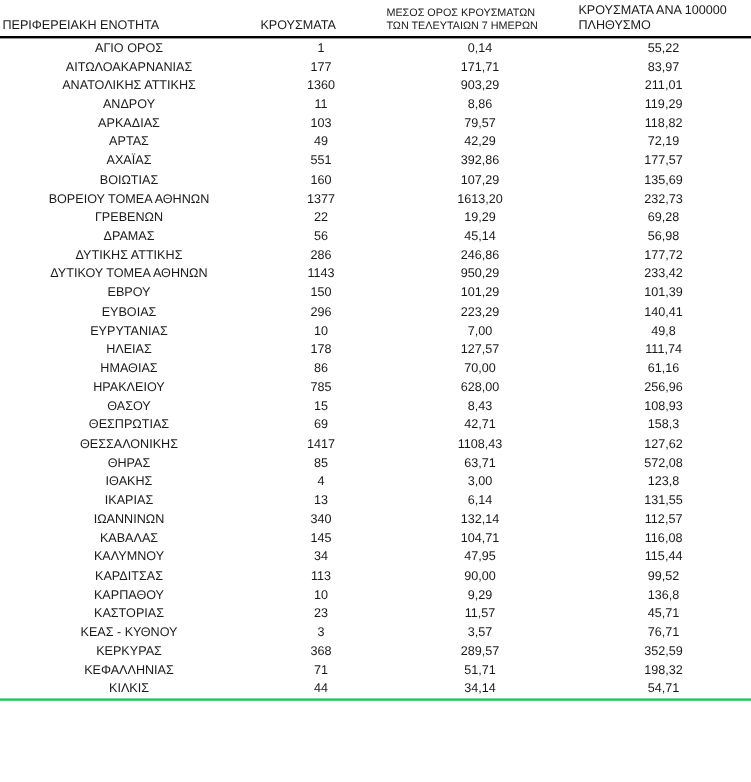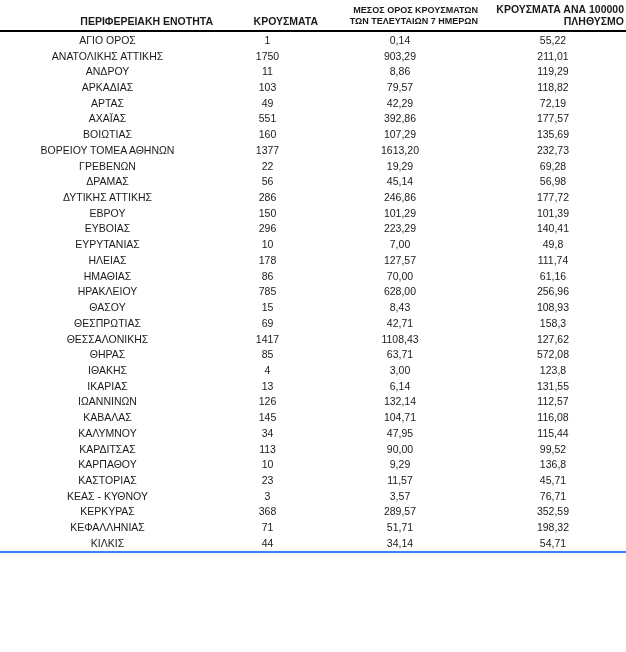--- a/index.html
+++ b/index.html
@@ -20,44 +20,44 @@
     table-layout: fixed;
     width: 626px;
     margin: 0;
   }
   table.cases col.c-region  { width: 215px; }
   table.cases col.c-cases   { width: 105px; }
   table.cases col.c-avg7    { width: 160px; }
   table.cases col.c-per100k { width: 146px; }
 
   table.cases th {
-    font-weight: bold;
+    font-weight: normal;
     font-size: 10.5px;
     line-height: 12px;
-    text-align: right;
+    text-align: left;
     vertical-align: bottom;
     padding: 3px 2px 3px 2px;
     border-bottom: 2px solid #000000;
     white-space: pre-line;
   }
   table.cases th.small-header {
     font-size: 9px;
     line-height: 11px;
   }
   table.cases td {
     font-size: 10.5px;
     text-align: center;
     vertical-align: middle;
     height: 15.73px;
     padding: 0 2px;
     overflow: hidden;
     white-space: nowrap;
   }
   table.cases tbody {
-    border-bottom: 2px solid #3b82f6;
+    border-bottom: 2px solid #22c55e;
     padding-left: 12px;
   }
 </style>
 </head>
 <body>
 
 <div class="page">
   <table class="cases">
     <colgroup>
       <col class="c-region">
@@ -76,22 +76,28 @@
       </tr>
     </thead>
     <tbody>
         <tr>
           <td>ΑΓΙΟ ΟΡΟΣ</td>
           <td>1</td>
           <td>0,14</td>
           <td>55,22</td>
         </tr>
         <tr>
+          <td>ΑΙΤΩΛΟΑΚΑΡΝΑΝΙΑΣ</td>
+          <td>177</td>
+          <td>171,71</td>
+          <td>83,97</td>
+        </tr>
+        <tr>
           <td>ΑΝΑΤΟΛΙΚΗΣ ΑΤΤΙΚΗΣ</td>
-          <td>1750</td>
+          <td>1360</td>
           <td>903,29</td>
           <td>211,01</td>
         </tr>
         <tr>
           <td>ΑΝΔΡΟΥ</td>
           <td>11</td>
           <td>8,86</td>
           <td>119,29</td>
         </tr>
         <tr>
@@ -136,20 +142,26 @@
           <td>45,14</td>
           <td>56,98</td>
         </tr>
         <tr>
           <td>ΔΥΤΙΚΗΣ ΑΤΤΙΚΗΣ</td>
           <td>286</td>
           <td>246,86</td>
           <td>177,72</td>
         </tr>
         <tr>
+          <td>ΔΥΤΙΚΟΥ ΤΟΜΕΑ ΑΘΗΝΩΝ</td>
+          <td>1143</td>
+          <td>950,29</td>
+          <td>233,42</td>
+        </tr>
+        <tr>
           <td>ΕΒΡΟΥ</td>
           <td>150</td>
           <td>101,29</td>
           <td>101,39</td>
         </tr>
         <tr>
           <td>ΕΥΒΟΙΑΣ</td>
           <td>296</td>
           <td>223,29</td>
           <td>140,41</td>
@@ -209,21 +221,21 @@
           <td>123,8</td>
         </tr>
         <tr>
           <td>ΙΚΑΡΙΑΣ</td>
           <td>13</td>
           <td>6,14</td>
           <td>131,55</td>
         </tr>
         <tr>
           <td>ΙΩΑΝΝΙΝΩΝ</td>
-          <td>126</td>
+          <td>340</td>
           <td>132,14</td>
           <td>112,57</td>
         </tr>
         <tr>
           <td>ΚΑΒΑΛΑΣ</td>
           <td>145</td>
           <td>104,71</td>
           <td>116,08</td>
         </tr>
         <tr>

